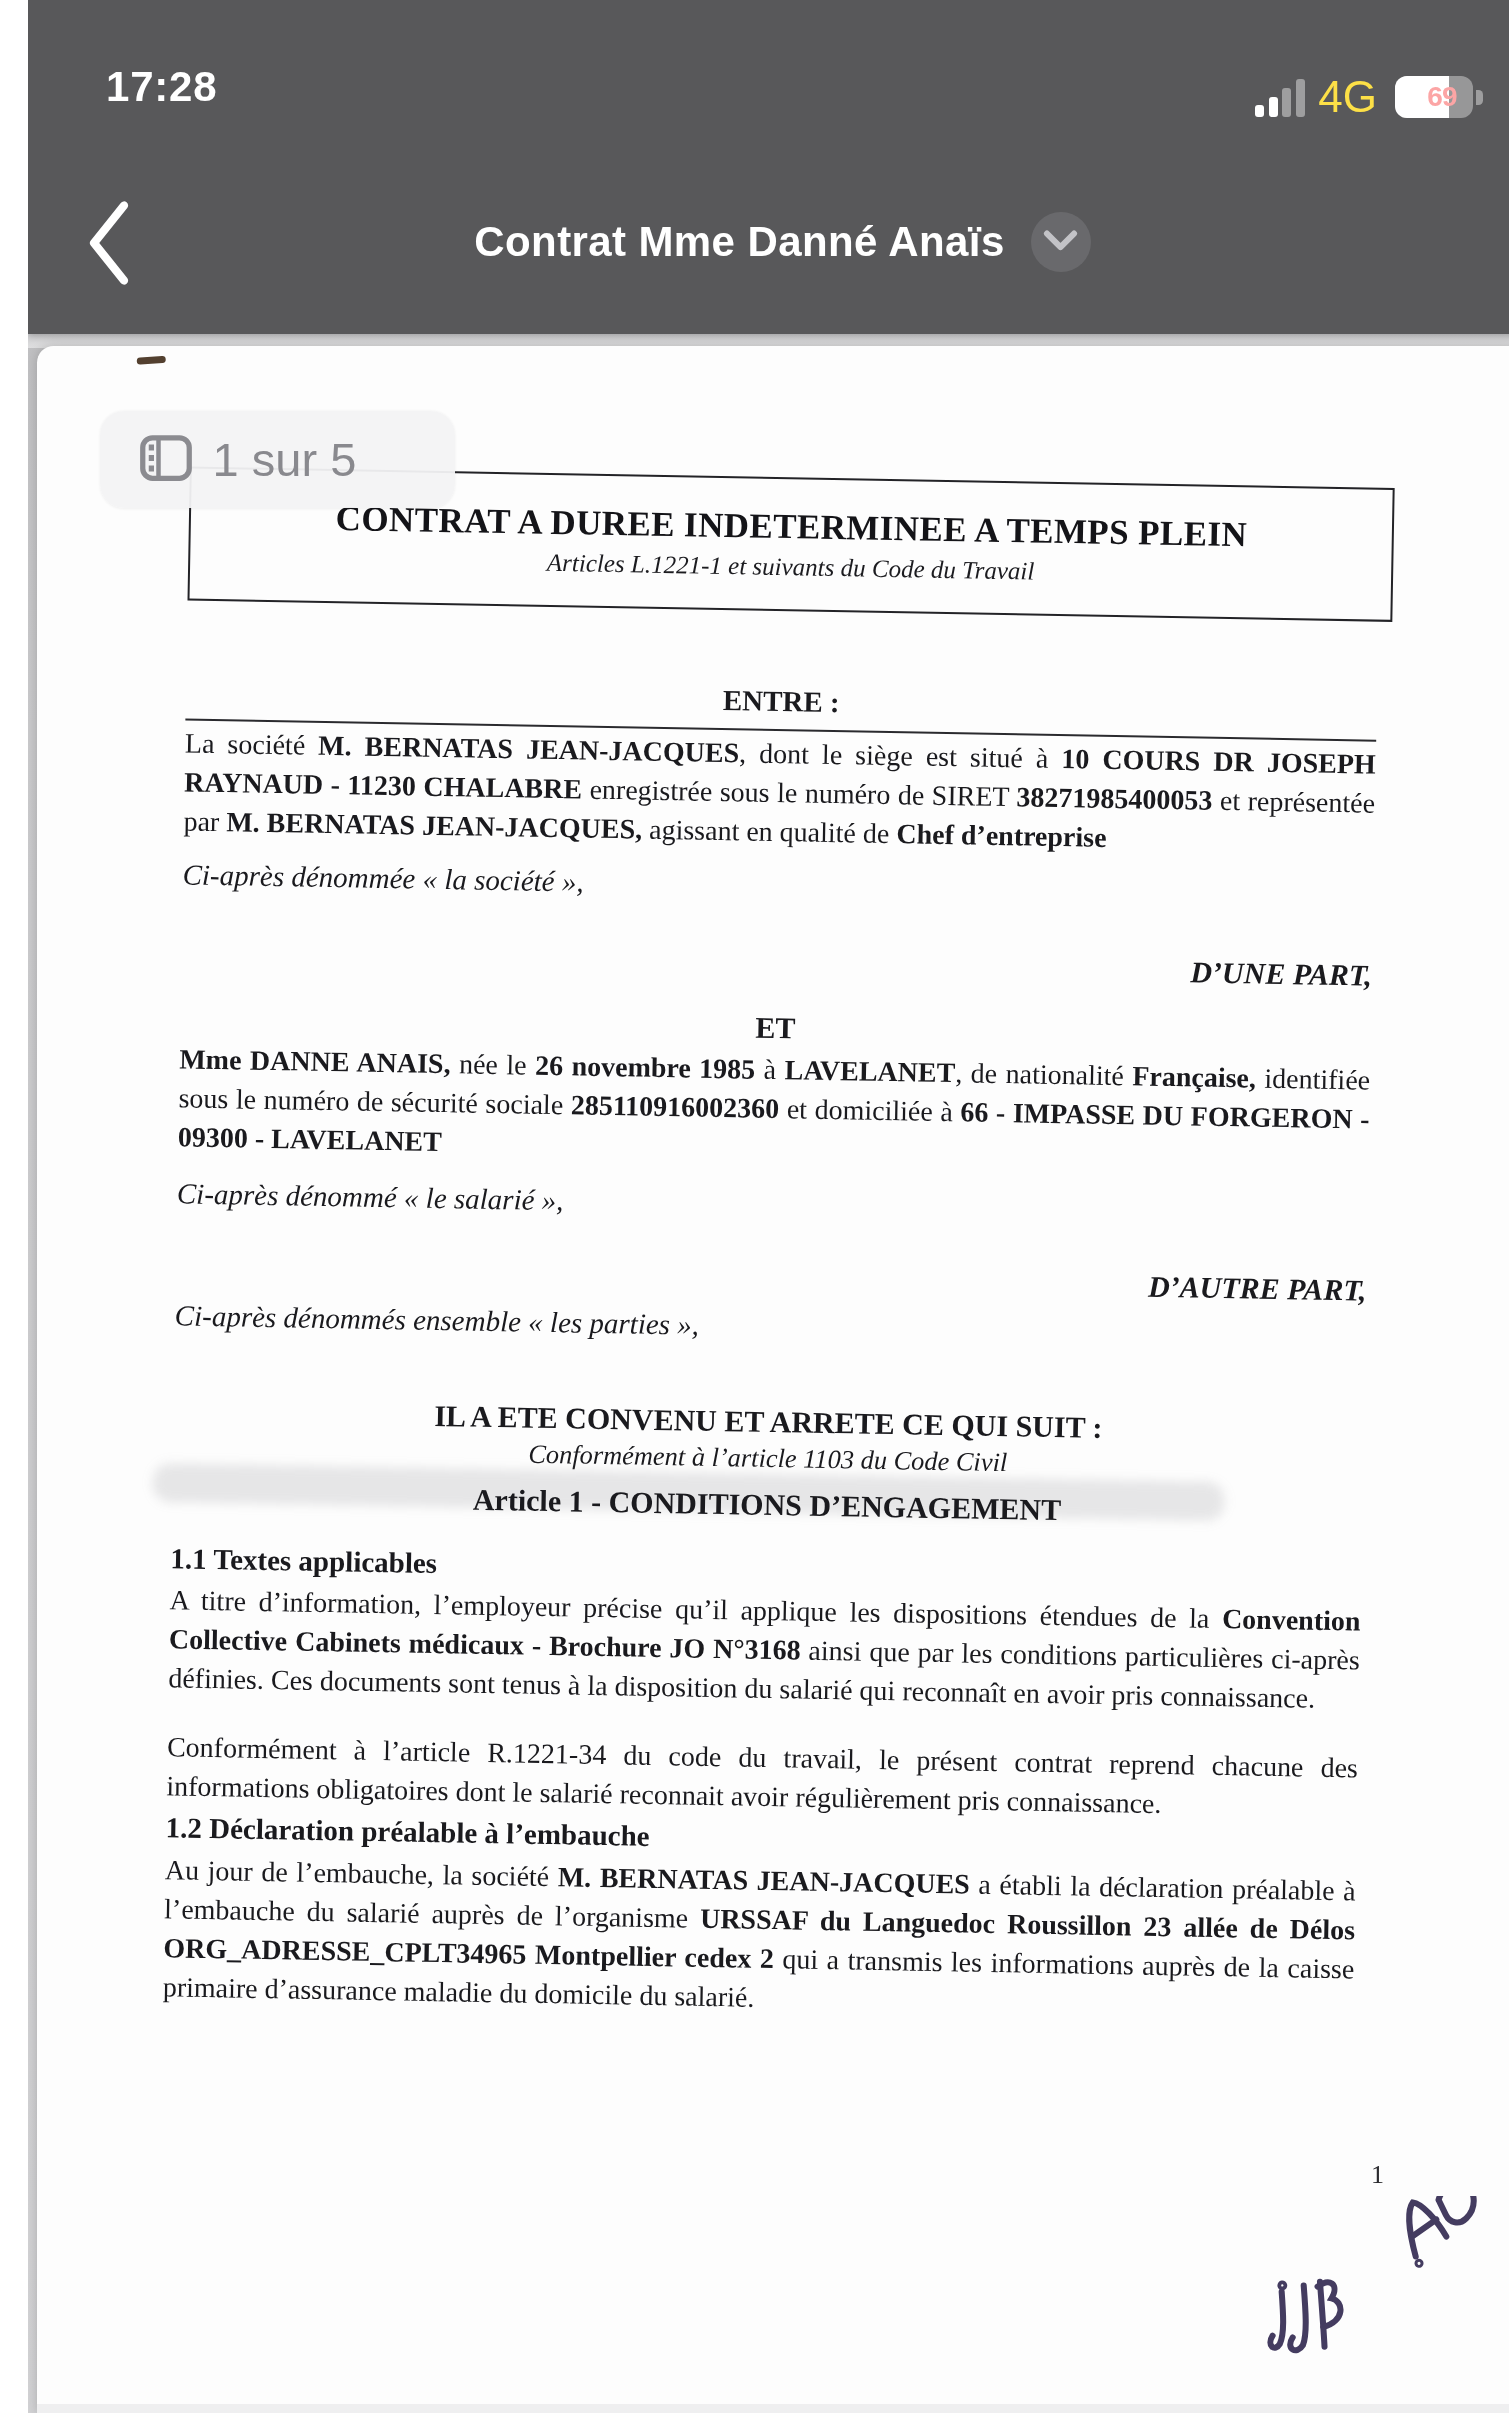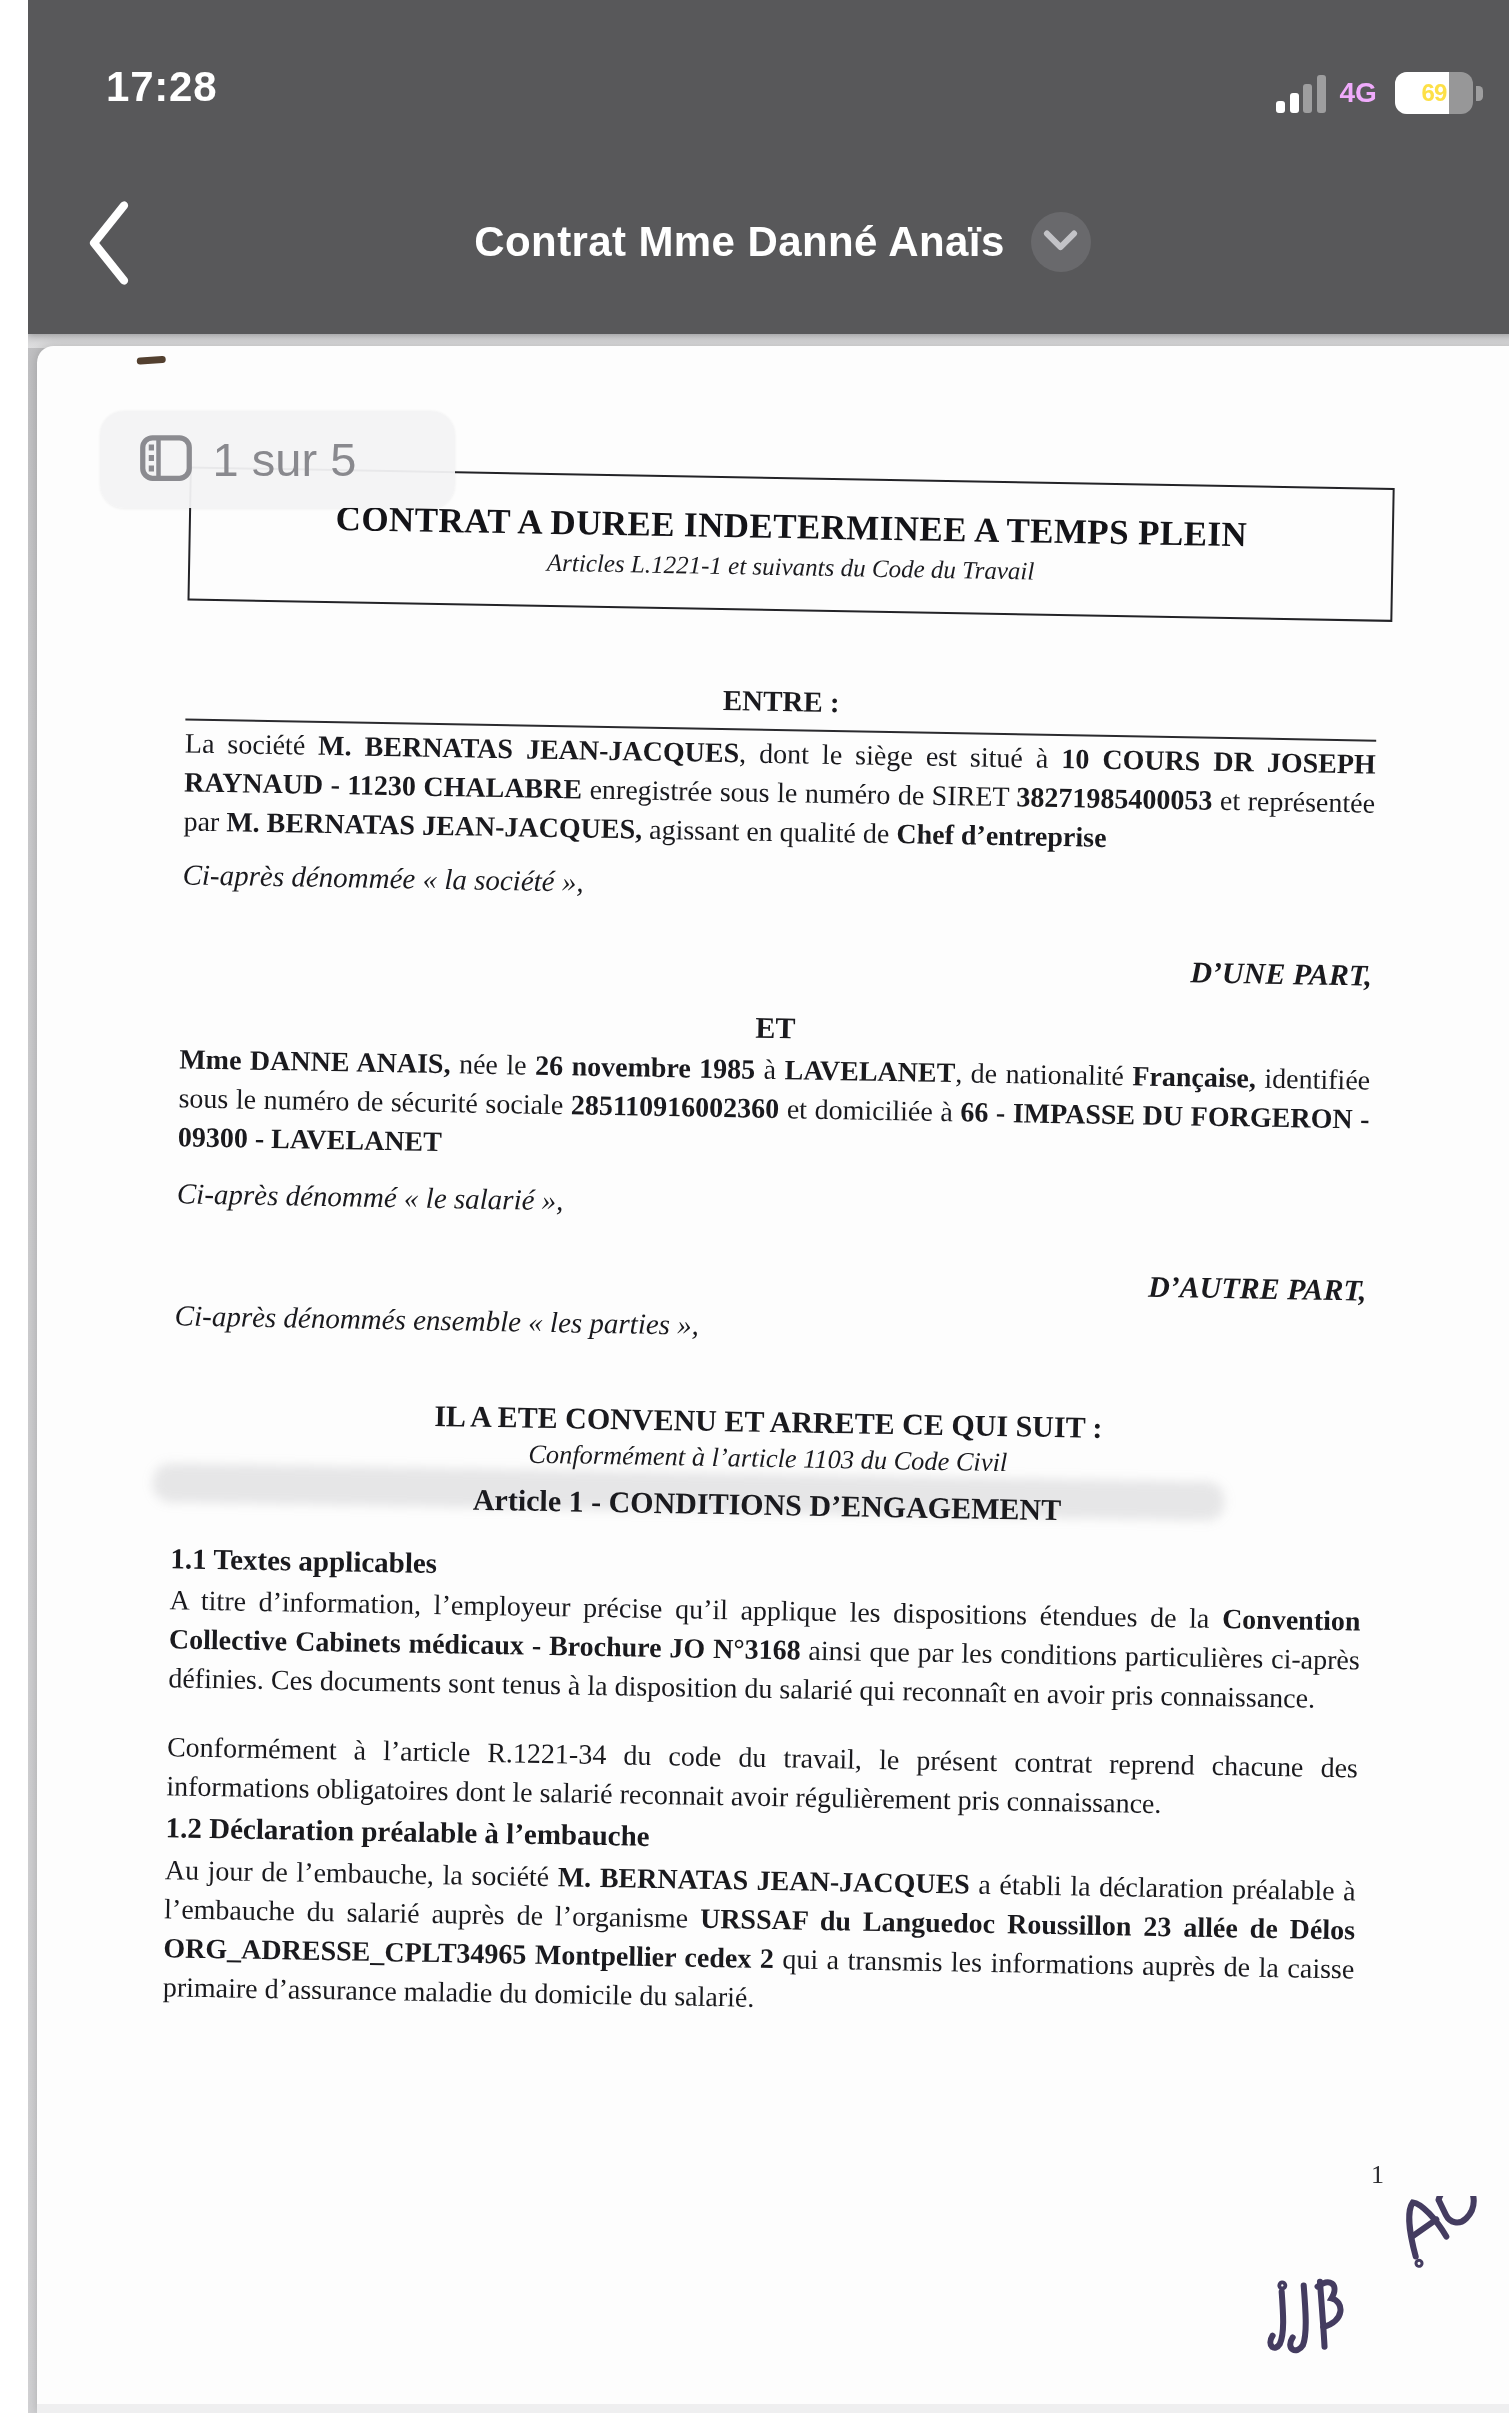--- a/index.html
+++ b/index.html
@@ -6,29 +6,29 @@
   body{width:1509px;height:2413px;font-family:"Liberation Sans",sans-serif;-webkit-font-smoothing:antialiased;}
   .screen{position:relative;width:1509px;height:2413px;overflow:hidden;
           background:linear-gradient(180deg,#b7b7b9 0%,#c9c9cb 30%,#d2d2d4 100%);margin-left:28px;}
 
   
   .header{position:absolute;left:0;top:0;width:1509px;height:334px;background:#58585a;
           box-shadow:0 2.3px 7.5px rgba(0,0,0,.28);z-index:30;}
   .status-bar{position:absolute;left:0;top:0;width:100%;height:151px;}
   .status-time{position:absolute;left:78px;top:63px;font-size:42px;font-weight:700;color:#ffffff;letter-spacing:0.8px;}
   .status-right{position:absolute;right:54px;top:72px;display:flex;align-items:center;gap:13.6px;}
-  .net-label{color:#f0abfc;font-size:28px;font-weight:700;}
+  .net-label{color:#fde047;font-size:44px;font-weight:400;}
   .sig{display:flex;align-items:flex-end;gap:4.5px;height:39px;}
   .sig i{display:block;width:9px;border-radius:3px;background:#fff;}
   .sig i.dim{background:rgba(255,255,255,.42);}
   .battery{position:relative;width:88px;height:42px;margin-left:4.5px;}
   .battery .shell{position:absolute;left:0;top:0;width:78px;height:42px;border-radius:12px;background:rgba(255,255,255,.38);overflow:hidden;}
   .battery .fill{position:absolute;left:0;top:0;height:100%;width:69%;background:#ffffff;}
-  .battery .pct{position:absolute;left:0;top:0;width:78px;height:42px;display:flex;align-items:center;justify-content:center;
-                font-size:24px;font-weight:700;color:#fde047;letter-spacing:-0.8px;}
+  .battery .pct{position:absolute;left:8px;top:0;width:78px;height:42px;display:flex;align-items:center;justify-content:center;
+                font-size:28px;font-weight:700;color:#fca5a5;letter-spacing:-0.8px;}
   .battery .nub{position:absolute;right:0;top:13.6px;width:7.5px;height:15px;border-radius:0 4.5px 4.5px 0;background:rgba(255,255,255,.42);}
 
   .nav-bar{position:absolute;left:0;top:174px;width:100%;height:151px;}
   .back-button{position:absolute;left:39px;top:13.6px;width:83px;height:113px;background:none;border:none;cursor:pointer;}
   .nav-center{position:absolute;left:0;top:0;width:100%;height:136px;display:flex;align-items:center;justify-content:center;gap:26px;}
   .nav-title{color:#ffffff;font-size:42px;font-weight:700;letter-spacing:0.4px;}
   .title-menu{width:60px;height:60px;border-radius:50%;background:#69696c;border:none;display:flex;align-items:center;justify-content:center;cursor:pointer;}
 
   
   .page-area{position:absolute;left:0;top:334px;width:1509px;height:2079px;}

